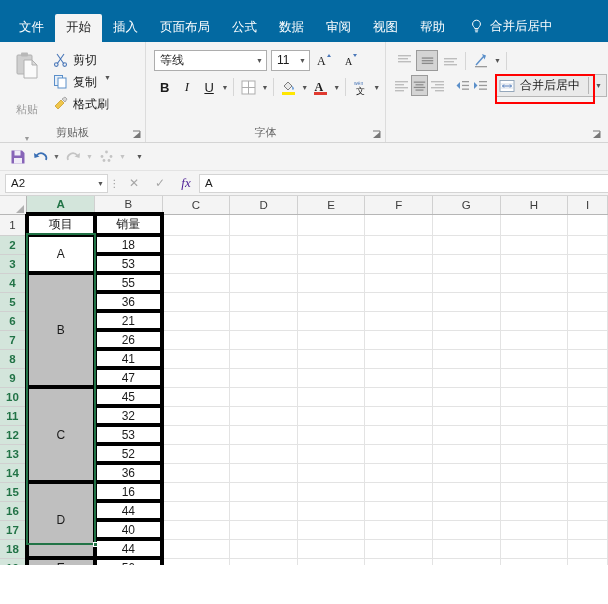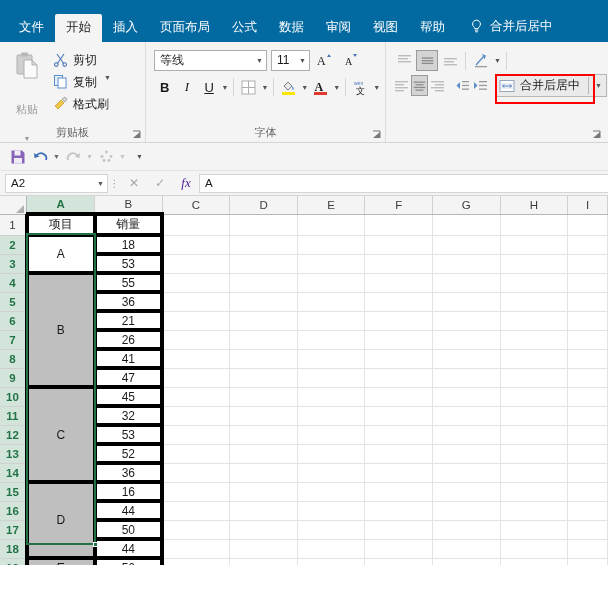--- a/index.html
+++ b/index.html
@@ -695,21 +695,21 @@
       <td class="cell empty"></td>
       <td class="cell empty"></td>
       <td class="cell empty"></td>
       <td class="cell empty"></td>
       <td class="cell empty"></td>
       <td class="cell empty"></td>
       <td class="cell empty"></td>
     </tr>
     <tr>
       <td class="rowhead sel">17</td>
-      <td class="cell bordered white">50</td>
+      <td class="cell bordered white">40</td>
       <td class="cell empty"></td>
       <td class="cell empty"></td>
       <td class="cell empty"></td>
       <td class="cell empty"></td>
       <td class="cell empty"></td>
       <td class="cell empty"></td>
       <td class="cell empty"></td>
     </tr>
     <tr>
       <td class="rowhead sel">18</td>

